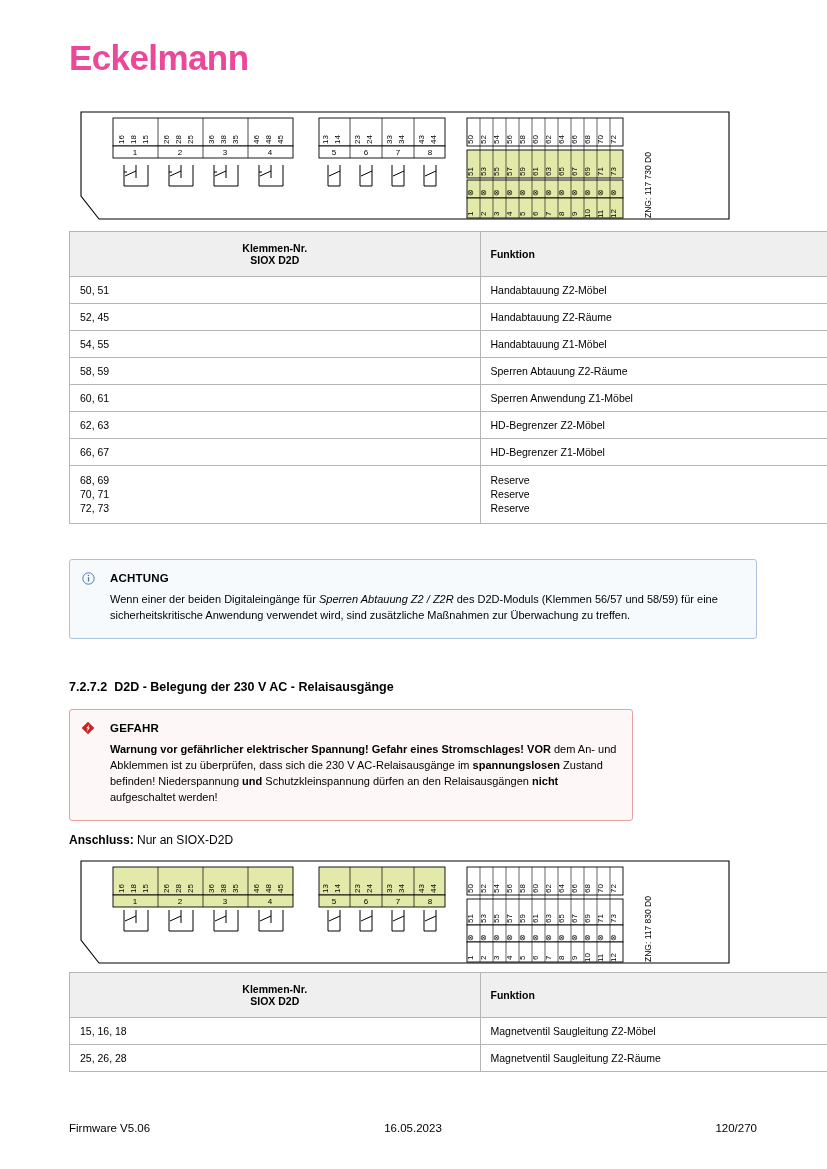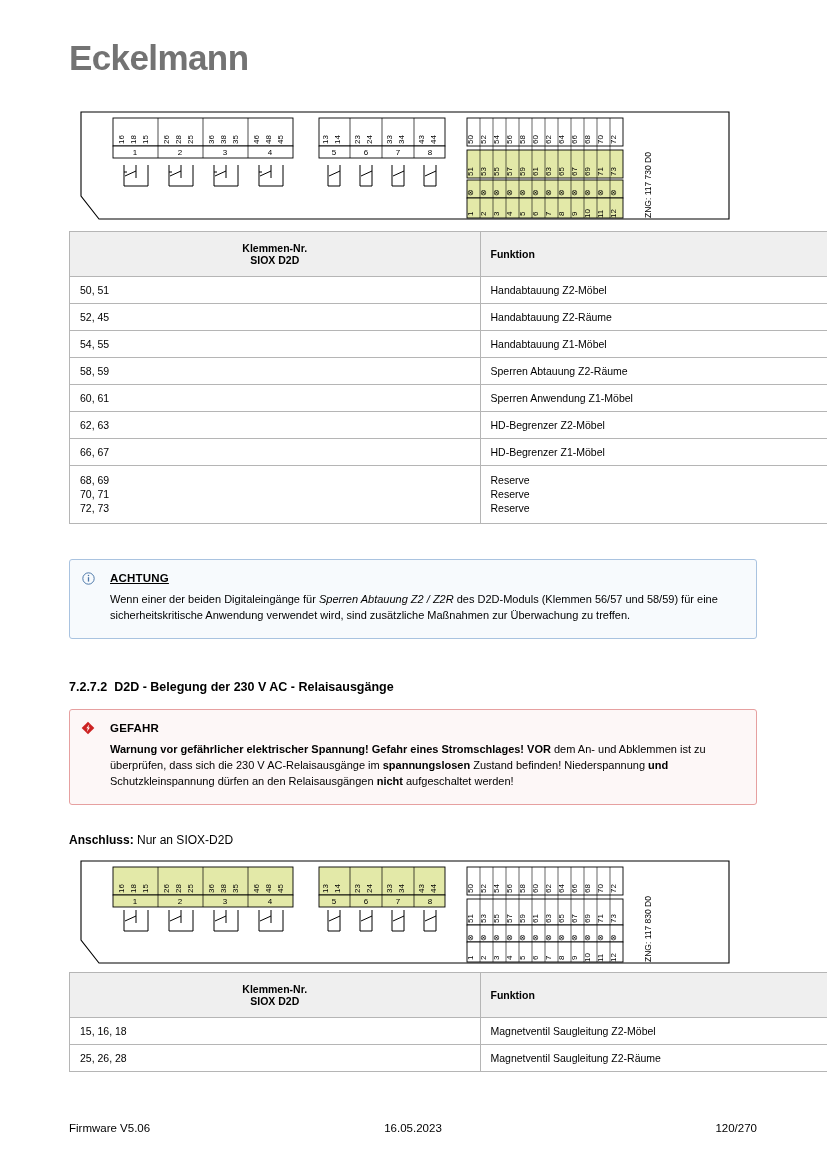--- a/index.html
+++ b/index.html
@@ -29,21 +29,21 @@
   }
 
   
   .logo {
     position: absolute;
     left: 69px;
     top: 38px;
     font-size: 35px;
     font-weight: bold;
     letter-spacing: -0.6px;
-    color: #737373;
+    color: #ec4899;
     font-family: "Liberation Sans", sans-serif;
     text-align: center;
   }
   .diag-svg { display: block; }
 
   
   table.term {
     border-collapse: collapse;
     width: 822px;
     font-size: 10.5px;
@@ -75,41 +75,40 @@
     position: relative;
     width: 688px;
     box-sizing: border-box;
   }
   .notice .nhead {
     font-weight: bold;
     font-size: 11.5px;
     margin-left: 26px;
     margin-bottom: 8px;
     letter-spacing: 0.2px;
-    text-decoration: underline;
   }
   .notice .nbody {
     font-size: 11px;
     line-height: 1.45;
     margin-left: 26px;
   }
   .icon-info {
     position: absolute;
     left: 12px;
     top: 12px;
     width: 13px;
     height: 13px;
   }
   .danger {
     border: 1px solid #e6a0a0;
     background: #fdf7f7;
     border-radius: 3px;
     padding: 12px 14px 14px 14px;
     position: relative;
-    width: 688px;
+    width: 564px;
     box-sizing: border-box;
   }
   .danger .nhead {
     font-weight: bold;
     font-size: 11.5px;
     margin-left: 26px;
     margin-bottom: 8px;
     letter-spacing: 0.2px;
   }
   .danger .nbody {

